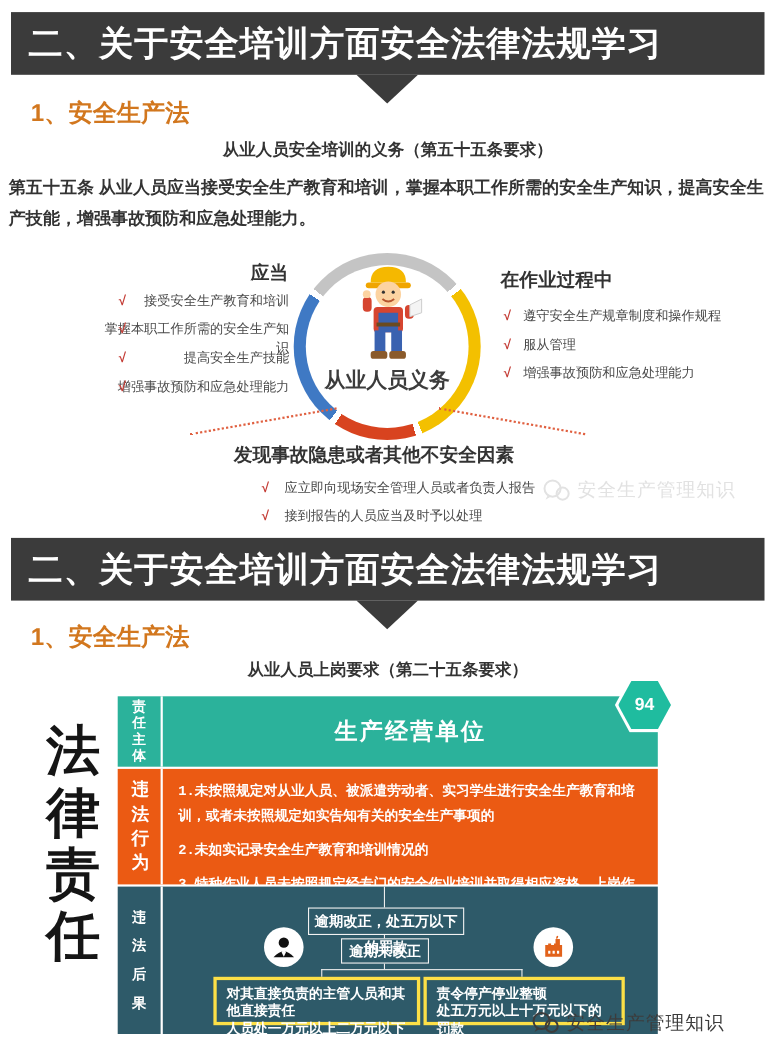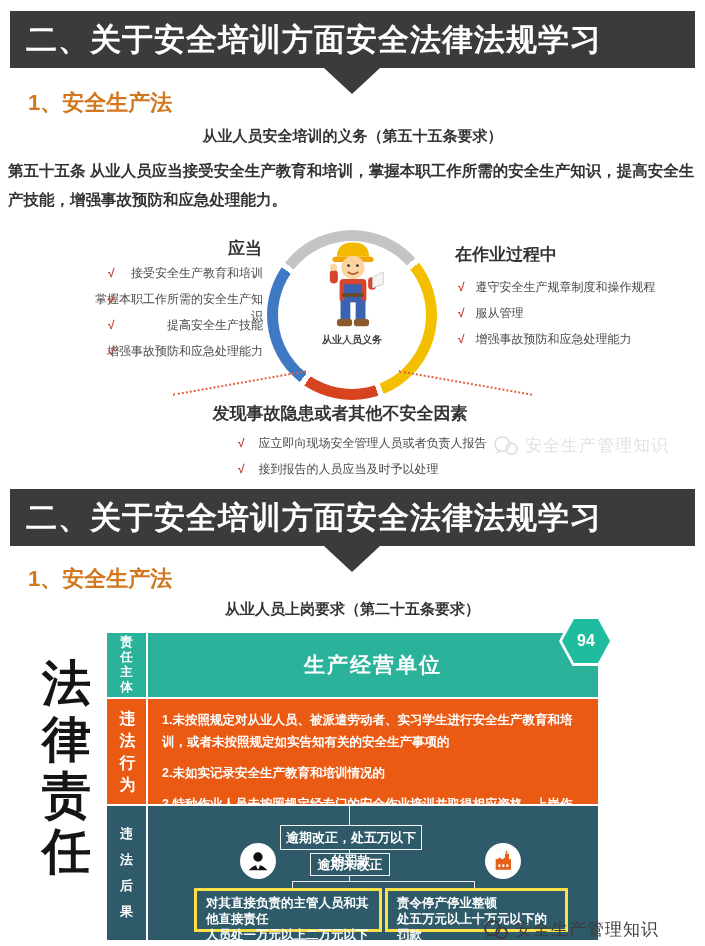--- a/index.html
+++ b/index.html
@@ -17,21 +17,21 @@
   .subtitle{position:absolute;left:0;width:705px;text-align:center;font-weight:bold;font-size:15px;color:#333;}
   .bodytext{position:absolute;left:8px;width:690px;font-weight:bold;font-size:15.5px;color:#333;line-height:29px;}
 
   
   .ring{position:absolute;left:267px;top:230px;width:170px;height:170px;border-radius:50%;
         background:conic-gradient(#C4C4C4 0deg 48deg,#fff 48deg 52deg,#F3C000 52deg 158deg,
         #fff 158deg 162deg,#D8431F 162deg 214deg,#fff 214deg 218deg,#3F79C4 218deg 304deg,
         #fff 304deg 308deg,#C4C4C4 308deg 360deg);}
   .ring-hole{position:absolute;left:11px;top:11px;width:148px;height:148px;border-radius:50%;background:#fff;}
   .center-label{position:absolute;left:267px;top:333px;width:170px;text-align:center;
-                font-weight:bold;font-size:10px;color:#3C3C3C;}
+                font-weight:bold;font-size:19px;color:#3C3C3C;}
   .worker{position:absolute;left:307px;top:238px;width:92px;height:98px;}
 
   .check{color:#C43C35;font-size:12px;font-weight:bold;}
   .lhead{position:absolute;font-weight:bold;font-size:17px;color:#333;}
   .litem{position:absolute;left:88px;width:175px;text-align:right;font-size:12px;color:#4A4A4A;}
   .litem .check{position:absolute;left:20px;top:1px;}
   .ritem{position:absolute;font-size:12px;color:#4A4A4A;white-space:nowrap;}
   .ritem .check{margin-right:11px;}
   .dotline{position:absolute;border-top:2px dotted #E06040;width:135px;}
   .bhead{position:absolute;left:0;width:680px;text-align:center;font-weight:bold;font-size:17px;color:#333;}
@@ -53,21 +53,21 @@
   .lab span{display:block;width:14px;word-break:break-all;text-align:center;color:#fff;font-weight:bold;}
   .con{flex:1;position:relative;box-sizing:border-box;}
   .row-teal{background:#2BB29B;}
   .row-orange{background:#EB5A13;}
   .row-slate{background:#2E5A69;}
   .vlab1 span{font-size:12.5px;line-height:15px;}
   .vlab2 span{font-size:16px;line-height:22px;}
   .vlab3 span{font-size:13px;line-height:26px;}
   .unit-name{display:flex;align-items:center;justify-content:center;height:100%;
              color:#fff;font-weight:bold;font-size:21px;letter-spacing:2px;}
-  .viol{padding:10px 16px 0 14px;color:#fff;font-weight:bold;font-size:12.5px;line-height:22px;}
+  .viol{padding:10px 16px 0 14px;color:#fff;font-weight:bold;font-size:12.5px;line-height:22px;font-family:Liberation Mono, monospace;}
   .viol div{margin-bottom:9px;}
 
   
   .fline{position:absolute;background:#EDEDED;}
   .fbox{position:absolute;border:1px solid #F2F2F2;color:#fff;font-weight:bold;font-size:13px;
         box-sizing:border-box;text-align:center;}
   .fbox2l{position:absolute;border:3px solid #fde047;color:#fff;font-weight:bold;font-size:12.5px;
           box-sizing:border-box;padding:4px 9px;line-height:16px;}
   .fcircle{position:absolute;width:36px;height:36px;border-radius:50%;background:#fff;
            display:flex;align-items:center;justify-content:center;}

